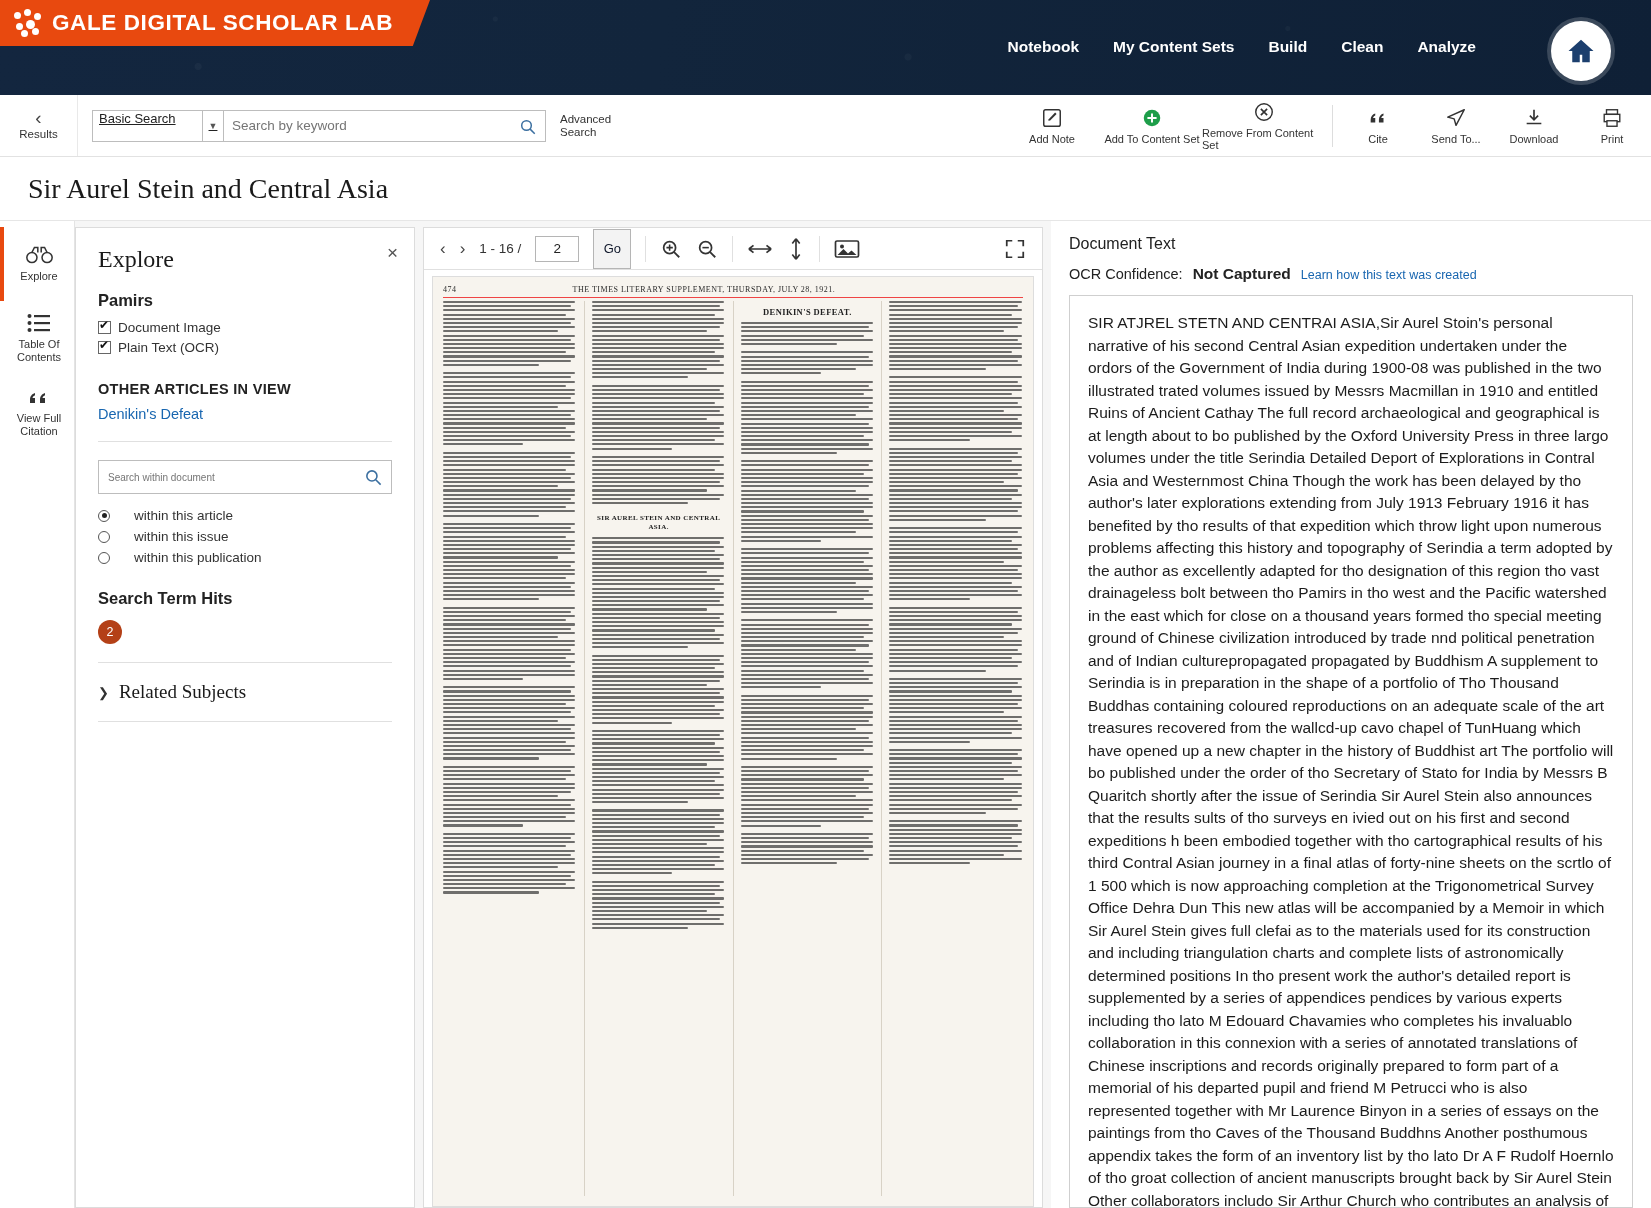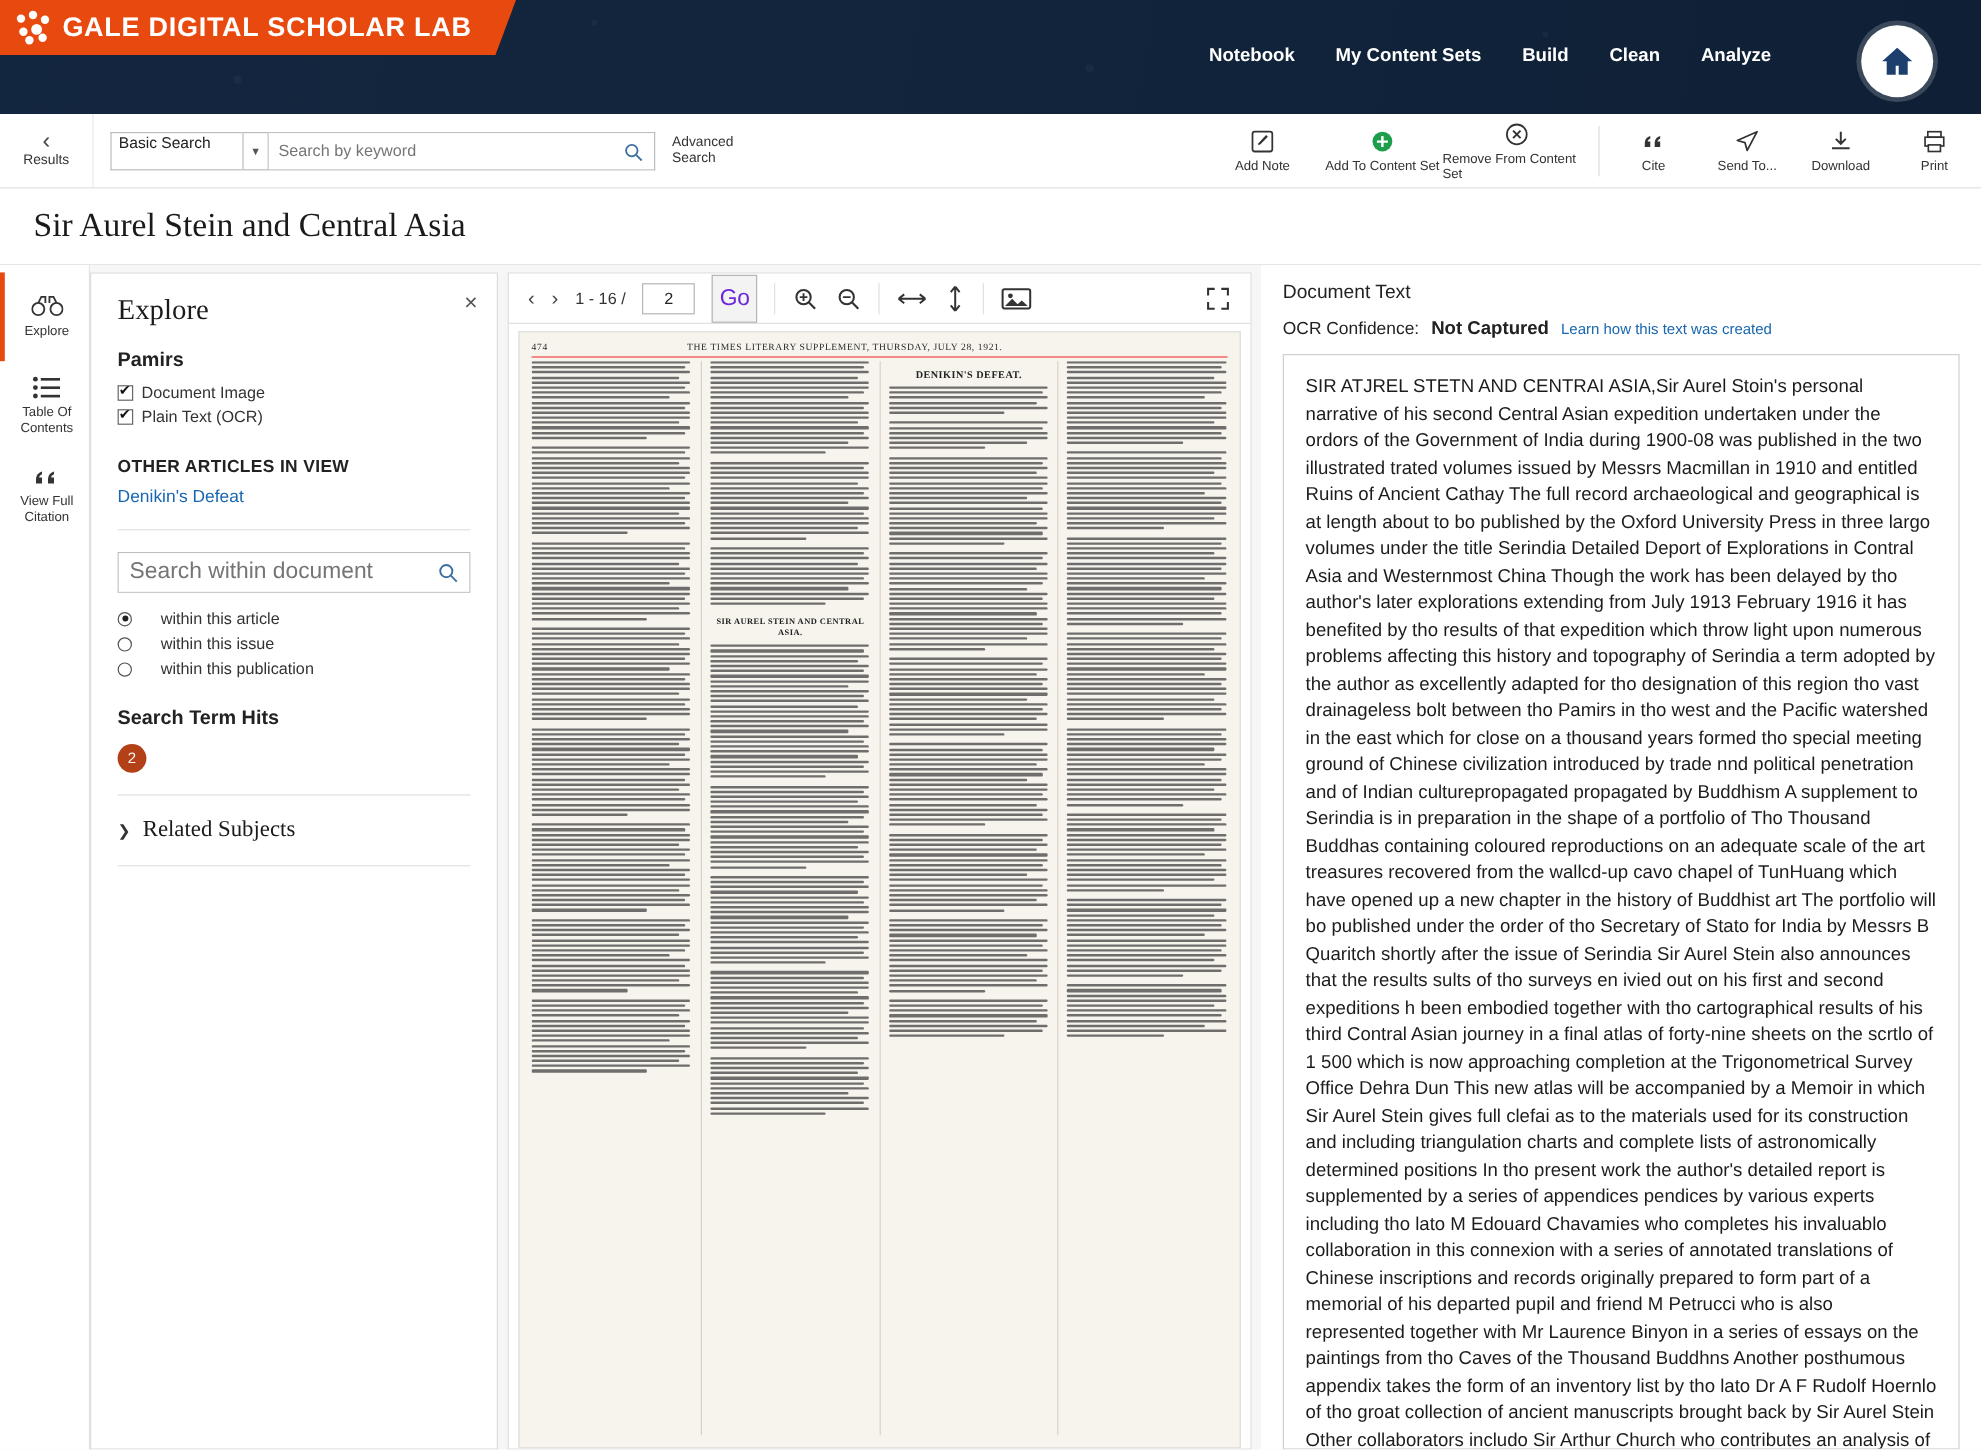--- a/index.html
+++ b/index.html
@@ -87,21 +87,21 @@
   .results-back .lbl { font-size:11.5px; margin-top:4px;}
   .search-select {
     margin-left:14px;
     width:110px; height:32px;
     border:1px solid #bdbdbd; border-right:none;
     background:#fff;
     font-size:13px;
     padding:0 4px 0 6px;
     color:#222;
   }
-  .sel-wrap { position:relative; display:flex; }
+  .sel-wrap { position:relative; display:flex;text-decoration:underline; }
   .sel-arrow {
     width:22px;height:32px;border:1px solid #bdbdbd;background:#fff;
     display:flex;align-items:center;justify-content:center;font-size:9px;color:#555;
   }
   .search-input-wrap {
     position:relative; width:322px; height:32px;
     border:1px solid #bdbdbd; border-left:none;
     display:flex; align-items:center;
   }
   .search-input-wrap input {
@@ -198,21 +198,21 @@
     margin:26px 0 8px 0; color:#222;
   }
   .link-blue { color:#1866b0; font-size:14.5px; text-decoration:none; }
   .divider { height:1px; background:#e0e0e0; margin:18px 0; }
   .within-search {
     position:relative; height:34px; border:1px solid #bdbdbd; background:#fff;
     display:flex; align-items:center; margin-bottom:14px;
   }
   .within-search input {
     border:none; outline:none; width:100%; height:100%;
-    font-size:19px; padding:0 34px 0 9px; color:#555;
+    font-size:10px; padding:0 34px 0 9px; color:#555;
     font-family:"Liberation Sans", sans-serif;
   }
   .within-search .mag { position:absolute; right:8px; top:7px; }
   .radioline { font-size:13.5px; margin:6px 0; display:flex; align-items:center; gap:24px; color:#333; }
   .radio {
     width:12px;height:12px;border:1px solid #555;border-radius:50%;background:#fff;
     position:relative; flex:0 0 auto;
   }
   .radio.on:after{
     content:""; position:absolute; left:2.5px; top:2.5px; width:5px;height:5px;
@@ -247,21 +247,21 @@
     background:#fff;
   }
   .vt-arrow { font-size:17px; color:#444; }
   .pageind { font-size:13.5px; color:#333; }
   .pagebox {
     width:44px; height:26px; border:1px solid #b5b5b5; text-align:center;
     font-size:13.5px; color:#222; line-height:24px; background:#fff;
   }
   .gobtn {
     width:38px;height:40px;border:1px solid #b5b5b5;background:#f3f3f3;
-    font-size:19px; display:flex;align-items:center;justify-content:center;color:#6d28d9;
+    font-size:13px; display:flex;align-items:center;justify-content:center;color:#0f172a;
   }
   .vt-sep { width:1px; height:26px; background:#e0e0e0; }
   .vt-icon { color:#444; display:flex; align-items:center; }
   .page-img {
     flex:1 1 auto;
     overflow:hidden;
     background:#fff;
     padding:6px 8px 0 8px;
   }
   

